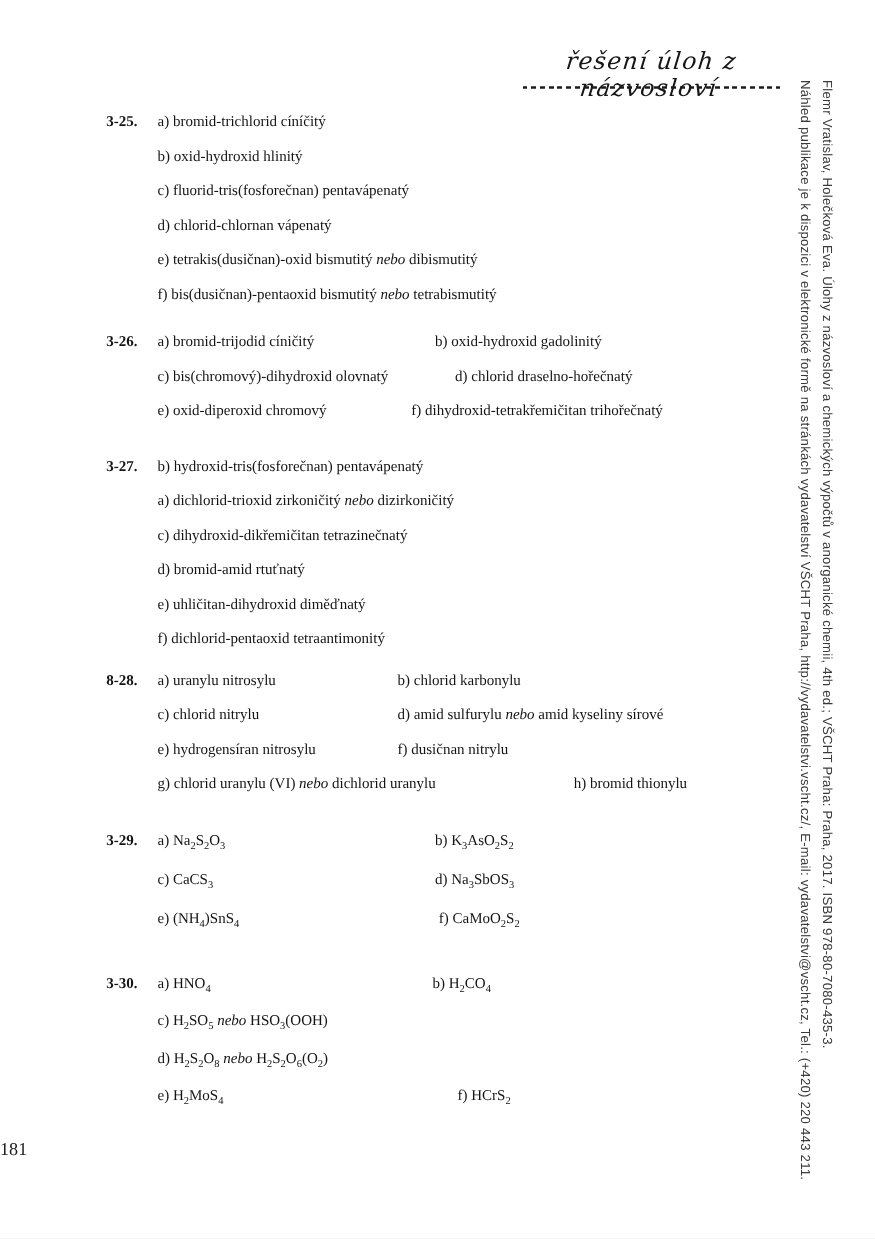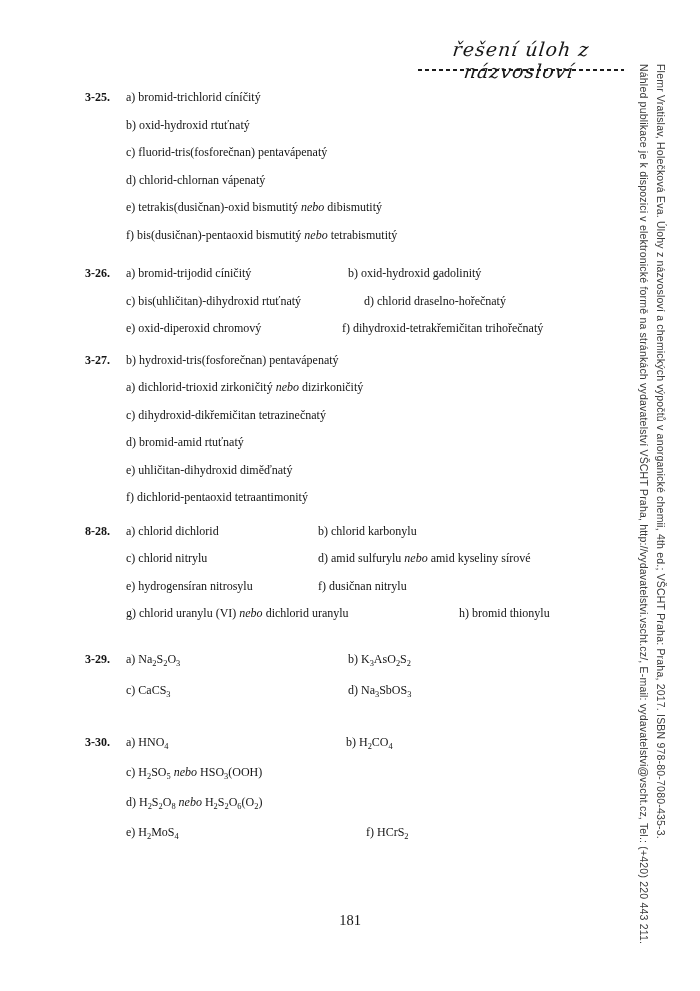--- a/index.html
+++ b/index.html
@@ -29,82 +29,82 @@
   }
   
   .content { position:absolute; left:85px; top:84px; width:545px; font-size:12px; }
   .problem { position:relative; padding-left:41px; }
   .pnum { position:absolute; left:0; top:0; font-weight:bold; line-height:27.5px; }
   .row { position:relative; line-height:27.5px; white-space:nowrap; }
   .roomy-31 .row, .roomy-31 .pnum { line-height:31px; }
   .roomy-30 .row, .roomy-30 .pnum { line-height:30px; }
   .col2 { position:absolute; top:0;text-align:center; }
   sub { font-size:70%; line-height:0; }
-  .m1{margin-bottom:11px}.m2{margin-bottom:4px}.m3{margin-bottom:6px}
+  .m1{margin-bottom:11px}.m2{margin-bottom:17px}.m3{margin-bottom:6px}
   .m4{margin-bottom:16px}.m5{margin-bottom:21px}
   .page-number {
     position:absolute; top:912px; left:0; width:700px;
-    text-align:center; font-size:14.5px; color:#1a1a1a;
+    font-size:14.5px; color:#1a1a1a;
   }
 </style>
 </head>
 <body>
 
 <div class="page">
 
   <div class="script-title">řešení úloh z názvosloví</div>
   <div class="dash-underline"></div>
 
   <div class="citation">
     <div>Flemr Vratislav, Holečková Eva. Úlohy z názvosloví a chemických výpočtů v anorganické chemii, 4th ed.; VŠCHT Praha: Praha, 2017. ISBN 978-80-7080-435-3.</div>
     <div>Náhled publikace je k dispozici v elektronické formě na stránkách vydavatelství VŠCHT Praha, http://vydavatelstvi.vscht.cz/, E-mail: vydavatelstvi@vscht.cz, Tel.: (+420) 220 443 211.</div>
   </div>
 
   <main class="content">
 
     <section class="problem m1">
       <span class="pnum">3-25.</span>
       <div class="row"><span class="item">a) bromid-trichlorid cíníčitý</span></div>
-      <div class="row"><span class="item">b) oxid-hydroxid rtuťnatý</span></div>
+      <div class="row"><span class="item">b) oxid-hydroxid hlinitý</span></div>
       <div class="row"><span class="item">c) fluorid-tris(fosforečnan) pentavápenatý</span></div>
       <div class="row"><span class="item">d) chlorid-chlornan vápenatý</span></div>
       <div class="row"><span class="item">e) tetrakis(dusičnan)-oxid bismutitý <i>nebo</i> dibismutitý</span></div>
       <div class="row"><span class="item">f) bis(dusičnan)-pentaoxid bismutitý <i>nebo</i> tetrabismutitý</span></div>
     </section>
 
     <section class="problem m2">
       <span class="pnum">3-26.</span>
       <div class="row">
         <span class="item">a) bromid-trijodid cíničitý</span>
         <span class="item col2" style="left:222px">b) oxid-hydroxid gadolinitý</span>
       </div>
       <div class="row">
-        <span class="item">c) bis(uhličitan)-dihydroxid rtuťnatý</span>
+        <span class="item">c) bis(chromový)-dihydroxid olovnatý</span>
         <span class="item col2" style="left:238px">d) chlorid draselno-hořečnatý</span>
       </div>
       <div class="row">
         <span class="item">e) oxid-diperoxid chromový</span>
-        <span class="item col2" style="left:216px">f) dihydroxid-tetrakřemičitan trihořečnatý</span>
+        <span class="item col2" style="left:203px">f) dihydroxid-tetrakřemičitan trihořečnatý</span>
       </div>
     </section>
 
     <section class="problem m3">
       <span class="pnum">3-27.</span>
       <div class="row"><span class="item">b) hydroxid-tris(fosforečnan) pentavápenatý</span></div>
       <div class="row"><span class="item">a) dichlorid-trioxid zirkoničitý <i>nebo</i> dizirkoničitý</span></div>
       <div class="row"><span class="item">c) dihydroxid-dikřemičitan tetrazinečnatý</span></div>
       <div class="row"><span class="item">d) bromid-amid rtuťnatý</span></div>
       <div class="row"><span class="item">e) uhličitan-dihydroxid diměďnatý</span></div>
       <div class="row"><span class="item">f) dichlorid-pentaoxid tetraantimonitý</span></div>
     </section>
 
     <section class="problem m4">
       <span class="pnum">8-28.</span>
       <div class="row">
-        <span class="item">a) chlorid dichlorid</span>
+        <span class="item">a) uranylu nitrosylu</span>
         <span class="item col2" style="left:192px">b) chlorid karbonylu</span>
       </div>
       <div class="row">
         <span class="item">c) chlorid nitrylu</span>
         <span class="item col2" style="left:192px">d) amid sulfurylu  <i>nebo</i>  amid kyseliny sírové</span>
       </div>
       <div class="row">
         <span class="item">e) hydrogensíran nitrosylu</span>
         <span class="item col2" style="left:192px">f) dusičnan nitrylu</span>
       </div>
@@ -117,20 +117,24 @@
     <section class="problem roomy-31 m5">
       <span class="pnum">3-29.</span>
       <div class="row">
         <span class="item">a) Na<sub>2</sub>S<sub>2</sub>O<sub>3</sub></span>
         <span class="item col2" style="left:222px">b) K<sub>3</sub>AsO<sub>2</sub>S<sub>2</sub></span>
       </div>
       <div class="row">
         <span class="item">c) CaCS<sub>3</sub></span>
         <span class="item col2" style="left:222px">d) Na<sub>3</sub>SbOS<sub>3</sub></span>
       </div>
+      <div class="row">
+        <span class="item">e) (NH<sub>4</sub>)SnS<sub>4</sub></span>
+        <span class="item col2" style="left:225px">f) CaMoO<sub>2</sub>S<sub>2</sub></span>
+      </div>
     </section>
 
     <section class="problem roomy-30">
       <span class="pnum">3-30.</span>
       <div class="row">
         <span class="item">a) HNO<sub>4</sub></span>
         <span class="item col2" style="left:220px">b) H<sub>2</sub>CO<sub>4</sub></span>
       </div>
       <div class="row"><span class="item">c) H<sub>2</sub>SO<sub>5</sub>   <i>nebo</i> HSO<sub>3</sub>(OOH)</span></div>
       <div class="row"><span class="item">d) H<sub>2</sub>S<sub>2</sub>O<sub>8</sub>   <i>nebo</i> H<sub>2</sub>S<sub>2</sub>O<sub>6</sub>(O<sub>2</sub>)</span></div>

